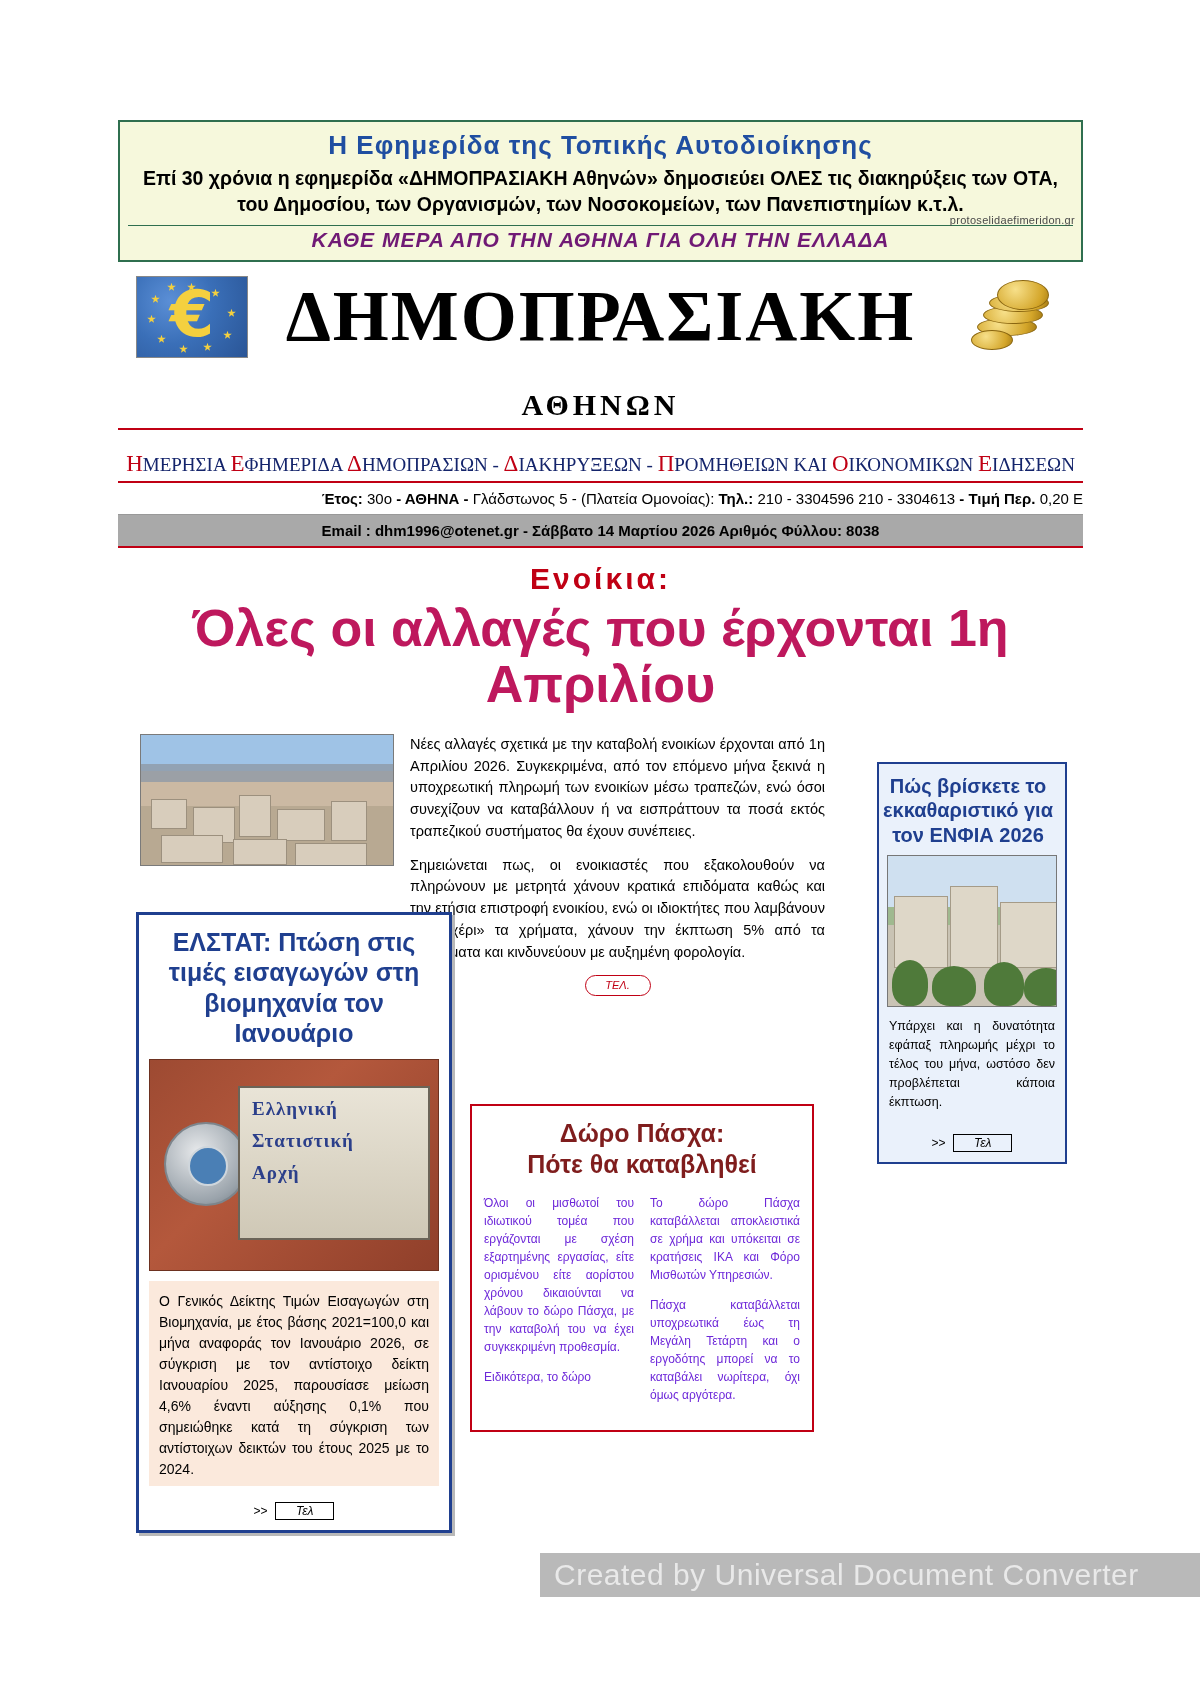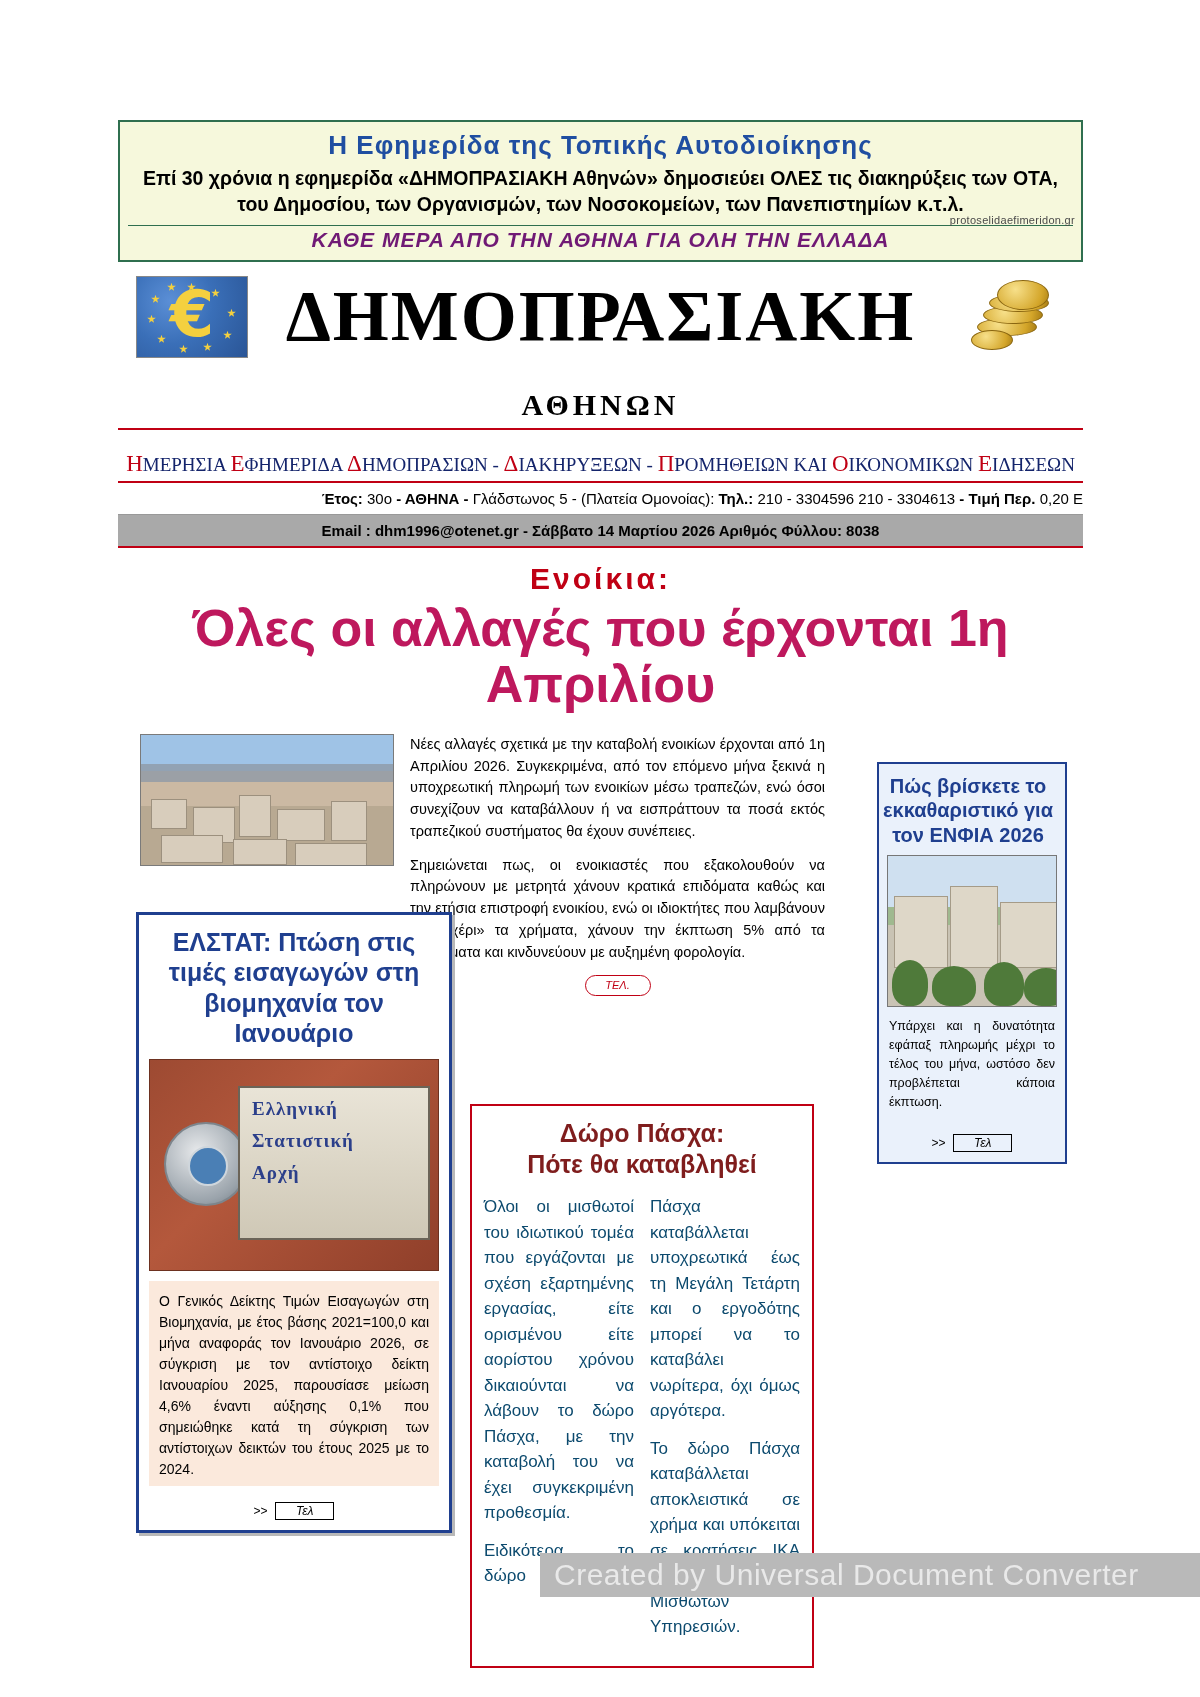--- a/index.html
+++ b/index.html
@@ -239,21 +239,21 @@
     border:2px solid #c00014;background:#fff;
   }
   .box-easter h2{
     margin:0;padding:12px 10px 8px 10px;text-align:center;
     color:#7f1d1d;font-size:25px;line-height:1.25;font-weight:bold;
   }
   .easter-cols{
     display:flex;gap:16px;padding:6px 12px 14px 12px;
   }
   .easter-cols div{
-    flex:1;font-size:17px;line-height:1.5;text-align:justify;color:#0c4a6e;
+    flex:1;font-size:12px;line-height:1.5;text-align:justify;color:#6d28d9;
   }
   .easter-cols p{margin:0 0 12px 0;}
 
   
   .box-enfia{
     position:absolute;right:16px;top:28px;width:186px;
     border:2px solid #1f3f8f;background:#eaf1fb;
   }
   .box-enfia h2{
     margin:0;padding:10px 8px 8px 0;text-align:center;
@@ -386,22 +386,22 @@
       <h2>
         <div>Δώρο Πάσχα:</div>
         <div>Πότε θα καταβληθεί</div>
       </h2>
       <div class="easter-cols">
         <div>
           <p>Όλοι οι μισθωτοί του ιδιωτικού τομέα που εργάζονται με σχέση εξαρτημένης εργασίας, είτε ορισμένου είτε αορίστου χρόνου δικαιούνται να λάβουν το δώρο Πάσχα, με την καταβολή του να έχει συγκεκριμένη προθεσμία.</p>
           <p>Ειδικότερα, το δώρο</p>
         </div>
         <div>
+          <p>Το δώρο Πάσχα καταβάλλεται αποκλειστικά σε χρήμα και υπόκειται σε κρατήσεις ΙΚΑ και Φόρο Μισθωτών Υπηρεσιών.</p>
           <p>Πάσχα καταβάλλεται υποχρεωτικά έως τη Μεγάλη Τετάρτη και ο εργοδότης μπορεί να το καταβάλει νωρίτερα, όχι όμως αργότερα.</p>
-          <p>Το δώρο Πάσχα καταβάλλεται αποκλειστικά σε χρήμα και υπόκειται σε κρατήσεις ΙΚΑ και Φόρο Μισθωτών Υπηρεσιών.</p>
         </div>
       </div>
     </div>
 
     <div class="box-enfia">
       <h2>Πώς βρίσκετε το εκκαθαριστικό για τον ΕΝΦΙΑ 2026</h2>
       <div class="enfia-photo">
         <div class="bld" style="left:6px;top:40px;width:52px;height:70px"></div>
         <div class="bld" style="left:62px;top:30px;width:46px;height:80px"></div>
         <div class="bld" style="left:112px;top:46px;width:56px;height:64px"></div>

